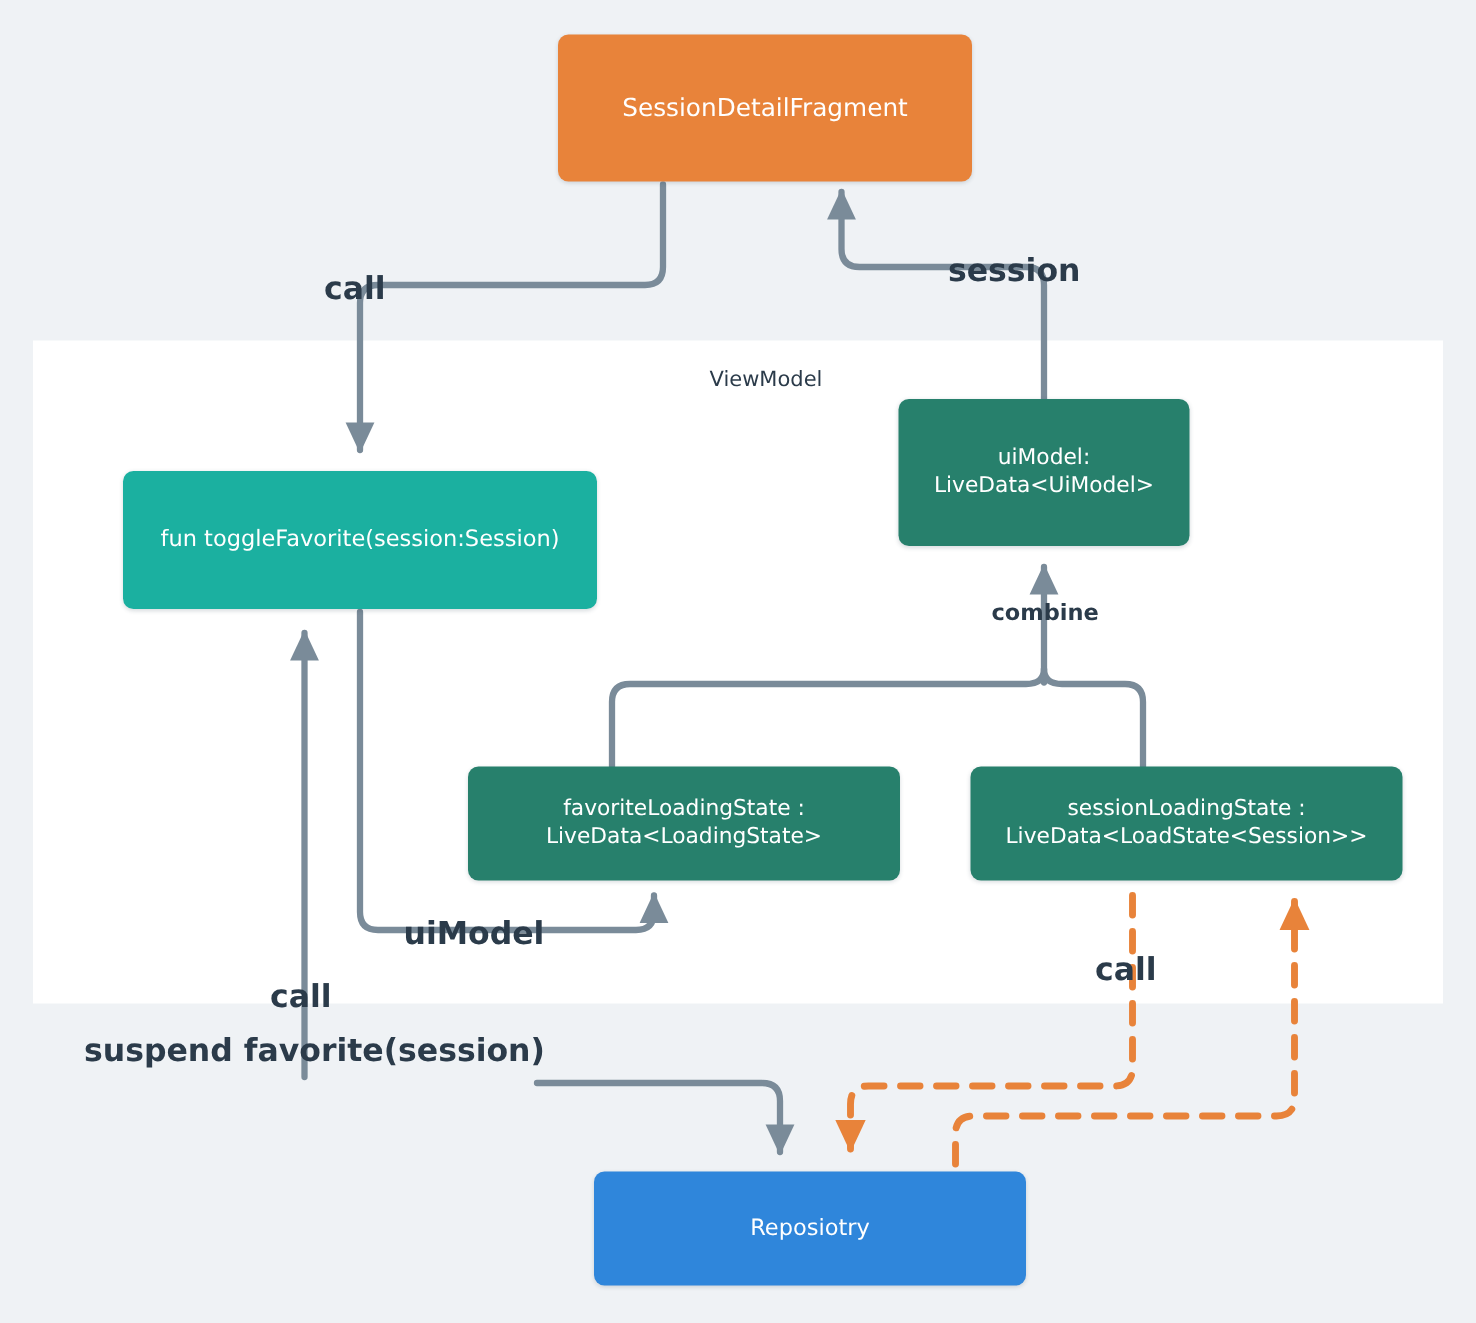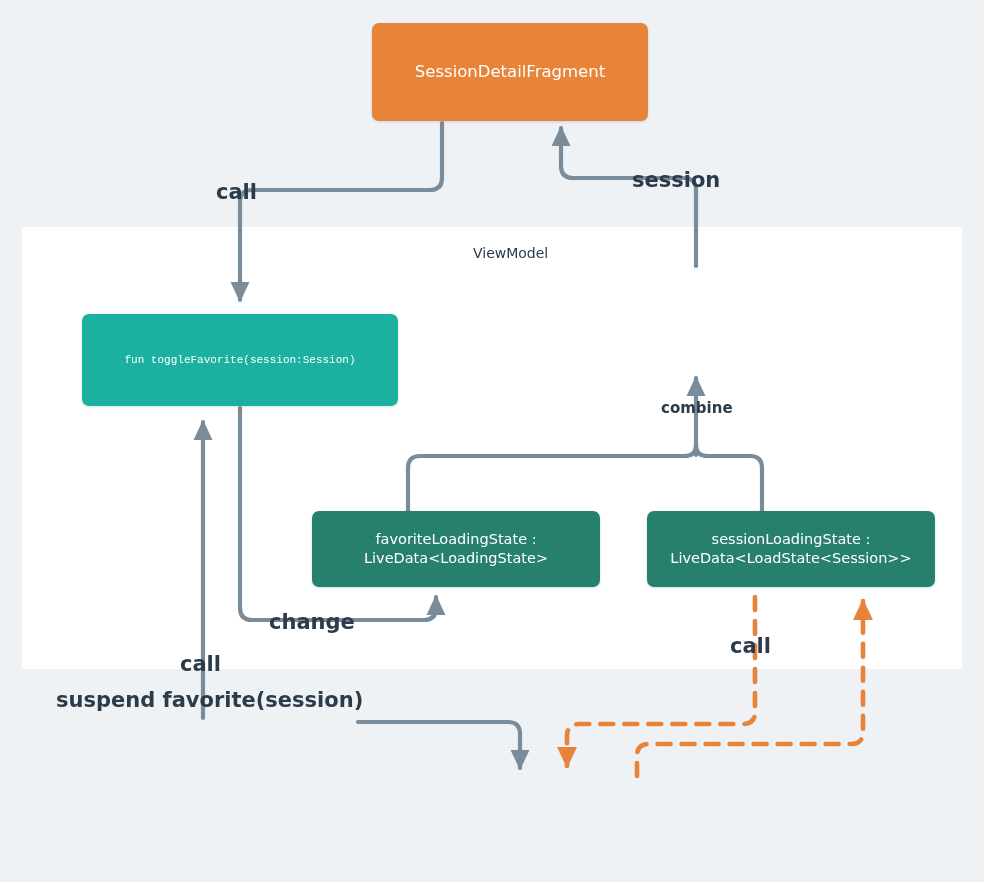--- a/index.html
+++ b/index.html
@@ -48,22 +48,21 @@
   .node-fragment {
     left: 372px; top: 23px;
     width: 276px; height: 98px;
     background: #e8833a;
     font-size: 16.5px;
   }
   .node-toggle {
     left: 82px; top: 314px;
     width: 316px; height: 92px;
     background: #1bb0a0;
-    font-size: 11px;
-    font-family: Liberation Mono, monospace;
+    font-size: 15px;
   }
   .node-uimodel {
     left: 599px; top: 266px;
     width: 194px; height: 98px;
     background: #27806c;
     font-size: 14.5px;
   }
   .node-favstate {
     left: 312px; top: 511px;
     width: 288px; height: 76px;
@@ -153,37 +152,46 @@
   <div class="panel-title">ViewModel</div>
 
   <div class="node node-fragment">
     <span>SessionDetailFragment</span>
   </div>
 
   <div class="node node-toggle">
     <span>fun toggleFavorite(session:Session)</span>
   </div>
 
+  <div class="node node-uimodel">
+    <span>
+      <span>uiModel:</span><br>
+      <span>LiveData&lt;UiModel&gt;</span>
+    </span>
+  </div>
 
   <div class="node node-sessionstate">
     <span>
       <span>sessionLoadingState :</span><br>
       <span>LiveData&lt;LoadState&lt;Session&gt;&gt;</span>
     </span>
   </div>
 
   <div class="node node-favstate">
     <span>
       <span>favoriteLoadingState :</span><br>
       <span>LiveData&lt;LoadingState&gt;</span>
     </span>
   </div>
 
+  <div class="node node-repo">
+    <span>Reposiotry</span>
+  </div>
 
   <div class="elabel lbl-call-top">call</div>
   <div class="elabel lbl-observe">session</div>
   <div class="elabel lbl-combine">combine</div>
-  <div class="elabel lbl-change">change</div>
+  <div class="elabel lbl-change">uiModel</div>
   <div class="elabel lbl-call-left">call</div>
   <div class="elabel lbl-suspendfav">suspend favorite(session)</div>
   <div class="elabel lbl-call-right">call</div>
 
 </div>
 
 </body></html>

